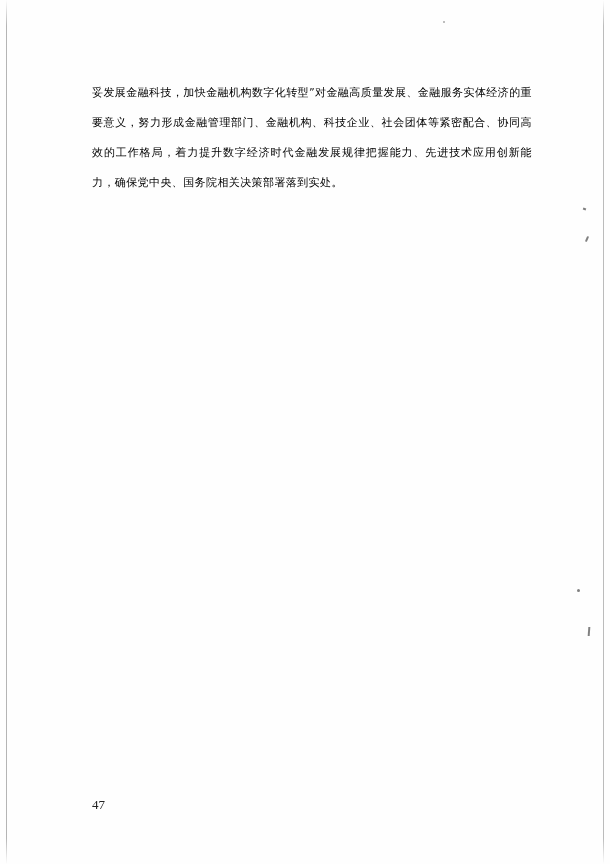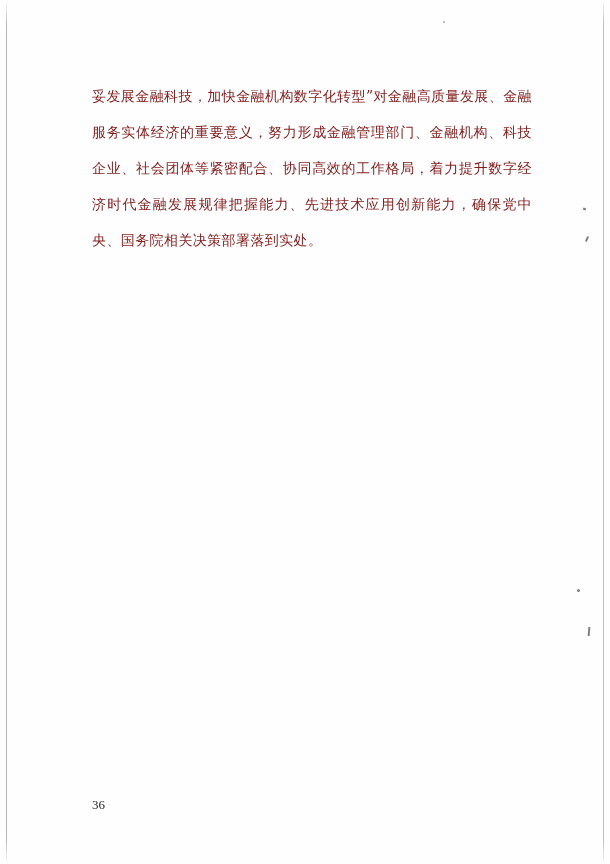--- a/index.html
+++ b/index.html
@@ -36,23 +36,23 @@
     background: linear-gradient(to bottom, rgba(140,140,140,0.0) 0%, rgba(120,120,120,0.5) 3%, rgba(120,120,120,0.5) 97%, rgba(140,140,140,0.0) 100%);
   }
   .content {
     position: absolute;
     left: 92px;
     top: 78px;
     width: 440px;
   }
   .paragraph {
     font-family: "DejaVu Serif", "Liberation Serif", serif;
-    font-size: 14px;
-    line-height: 36px;
-    color: #7f1d1d;
+    font-size: 11px;
+    line-height: 30px;
+    color: #000000;
     text-align: justify;
     text-justify: inter-character;
     letter-spacing: 0.4px;
     word-break: break-all;
     margin: 0;
   }
   .page-number {
     position: absolute;
     left: 92px;
     top: 797px;
@@ -83,15 +83,15 @@
   <div class="speck s1"></div>
   <div class="speck s2"></div>
   <div class="speck s3"></div>
   <div class="speck s4"></div>
   <div class="speck s5"></div>
 
   <div class="content">
     <p class="paragraph">妥发展金融科技，加快金融机构数字化转型”对金融高质量发展、金融服务实体经济的重要意义，努力形成金融管理部门、金融机构、科技企业、社会团体等紧密配合、协同高效的工作格局，着力提升数字经济时代金融发展规律把握能力、先进技术应用创新能力，确保党中央、国务院相关决策部署落到实处。</p>
   </div>
 
-  <div class="page-number">36</div>
+  <div class="page-number">47</div>
 
 </div>
 
 </body></html>

